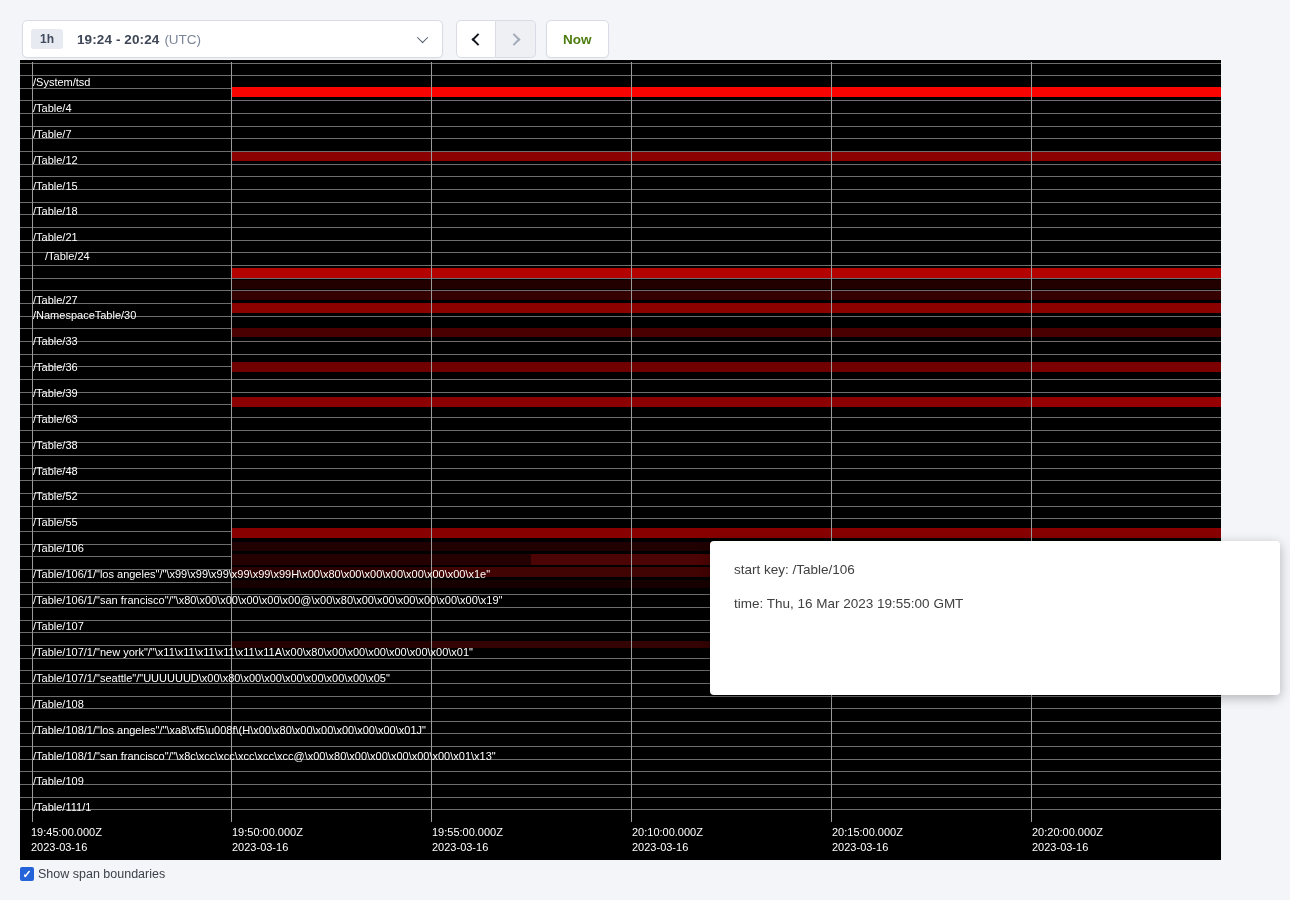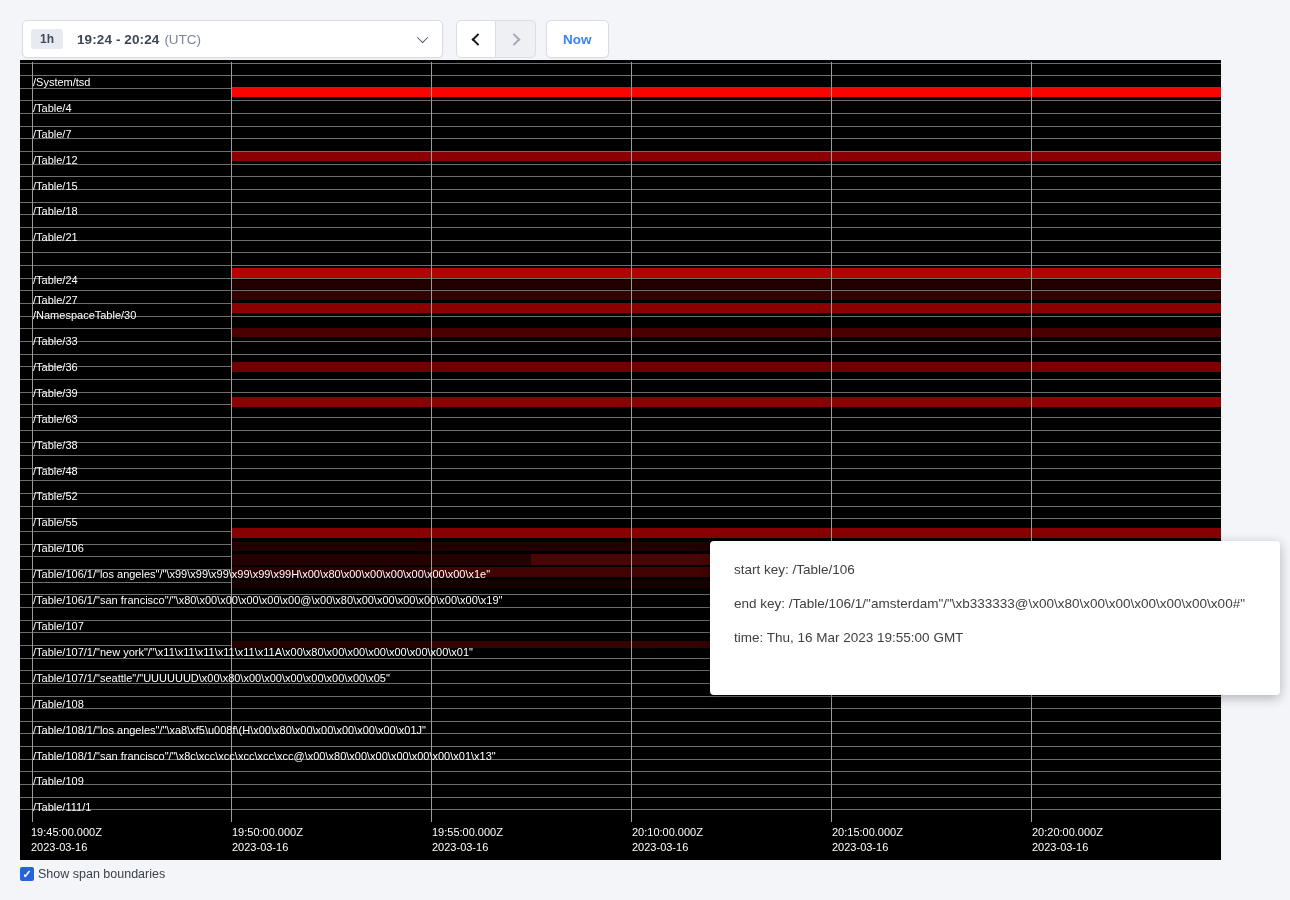--- a/index.html
+++ b/index.html
@@ -35,21 +35,21 @@
     border: 1px solid #d9dce5; background: #fff; cursor: pointer;
   }
   .nav-btn.prev { border-radius: 5px 0 0 5px; }
   .nav-btn.next { border-radius: 0 5px 5px 0; background: #eef0f4; border-left: none; cursor: default; }
   .chev { display: inline-block; width: 9px; height: 9px; border: solid #14181f; border-width: 0 0 2.6px 2.6px; }
   .chev.left  { transform: rotate(45deg) translate(1px,-1px); }
   .chev.right { transform: rotate(225deg) translate(1px,-1px); border-color: #a3aab8; }
   .now-btn {
     margin-left: 10px; height: 38px; padding: 0 16px;
     background: #fff; border: 1px solid #d9dce5; border-radius: 5px;
-    font-size: 13.5px; font-weight: bold; color: #3b82f6;
+    font-size: 13.5px; font-weight: bold; color: #4d7c0f;
     display: flex; align-items: center; box-shadow: 0 1px 2px rgba(40,50,80,.05); cursor: pointer;
     font-family: "Liberation Sans", sans-serif;
   }
 
   
   .heatmap {
     position: absolute; left: 20px; top: 60px; width: 1201px; height: 800px;
     background: #000; overflow: hidden;
   }
   .hline { position: absolute; left: 0; width: 100%; height: 1px; background: #6e6e6e; z-index: 1; }
@@ -187,21 +187,21 @@
     <div class="vline" style="left: 611px; height: 760px;"></div>
     <div class="vline" style="left: 811px; height: 760px;"></div>
     <div class="vline" style="left: 1011px; height: 760px;"></div>
     <div class="row-label" style="top: 16px;">/System/tsd</div>
     <div class="row-label" style="top: 42px;">/Table/4</div>
     <div class="row-label" style="top: 68px;">/Table/7</div>
     <div class="row-label" style="top: 94px;">/Table/12</div>
     <div class="row-label" style="top: 120px;">/Table/15</div>
     <div class="row-label" style="top: 145px; text-align: right;">/Table/18</div>
     <div class="row-label" style="top: 171px;">/Table/21</div>
-    <div class="row-label" style="top: 214px;">/Table/24</div>
+    <div class="row-label" style="top: 190px; margin-left: 12px;">/Table/24</div>
     <div class="row-label" style="top: 223px; margin-top: 11px;">/Table/27</div>
     <div class="row-label" style="top: 249px;">/NamespaceTable/30</div>
     <div class="row-label" style="top: 275px;">/Table/33</div>
     <div class="row-label" style="top: 301px;">/Table/36</div>
     <div class="row-label" style="top: 327px;">/Table/39</div>
     <div class="row-label" style="top: 353px;">/Table/63</div>
     <div class="row-label" style="top: 379px;">/Table/38</div>
     <div class="row-label" style="top: 405px;">/Table/48</div>
     <div class="row-label" style="top: 430px;">/Table/52</div>
     <div class="row-label" style="top: 456px;">/Table/55</div>
@@ -237,21 +237,20 @@
       <div>2023-03-16</div>
     </div>
     <div class="axis-label" style="left: 1012px; top: 765px;">
       <div>20:20:00.000Z</div>
       <div>2023-03-16</div>
     </div>
   </div>
 
 <div class="tooltip">
   <p>start key: /Table/106</p>
-  <p>end key: /Table/106/1/"amsterdam"/"\xb333333@\x00\x80\x00\x00\x00\x00\x00\x00#"</p>
   <p>time: Thu, 16 Mar 2023 19:55:00 GMT</p>
 </div>
 
 <div class="footer">
   <div class="checkbox" role="checkbox" aria-checked="true">
     <span>✓</span>
   </div>
   <span class="checkbox-label">Show span boundaries</span>
 </div>
 

